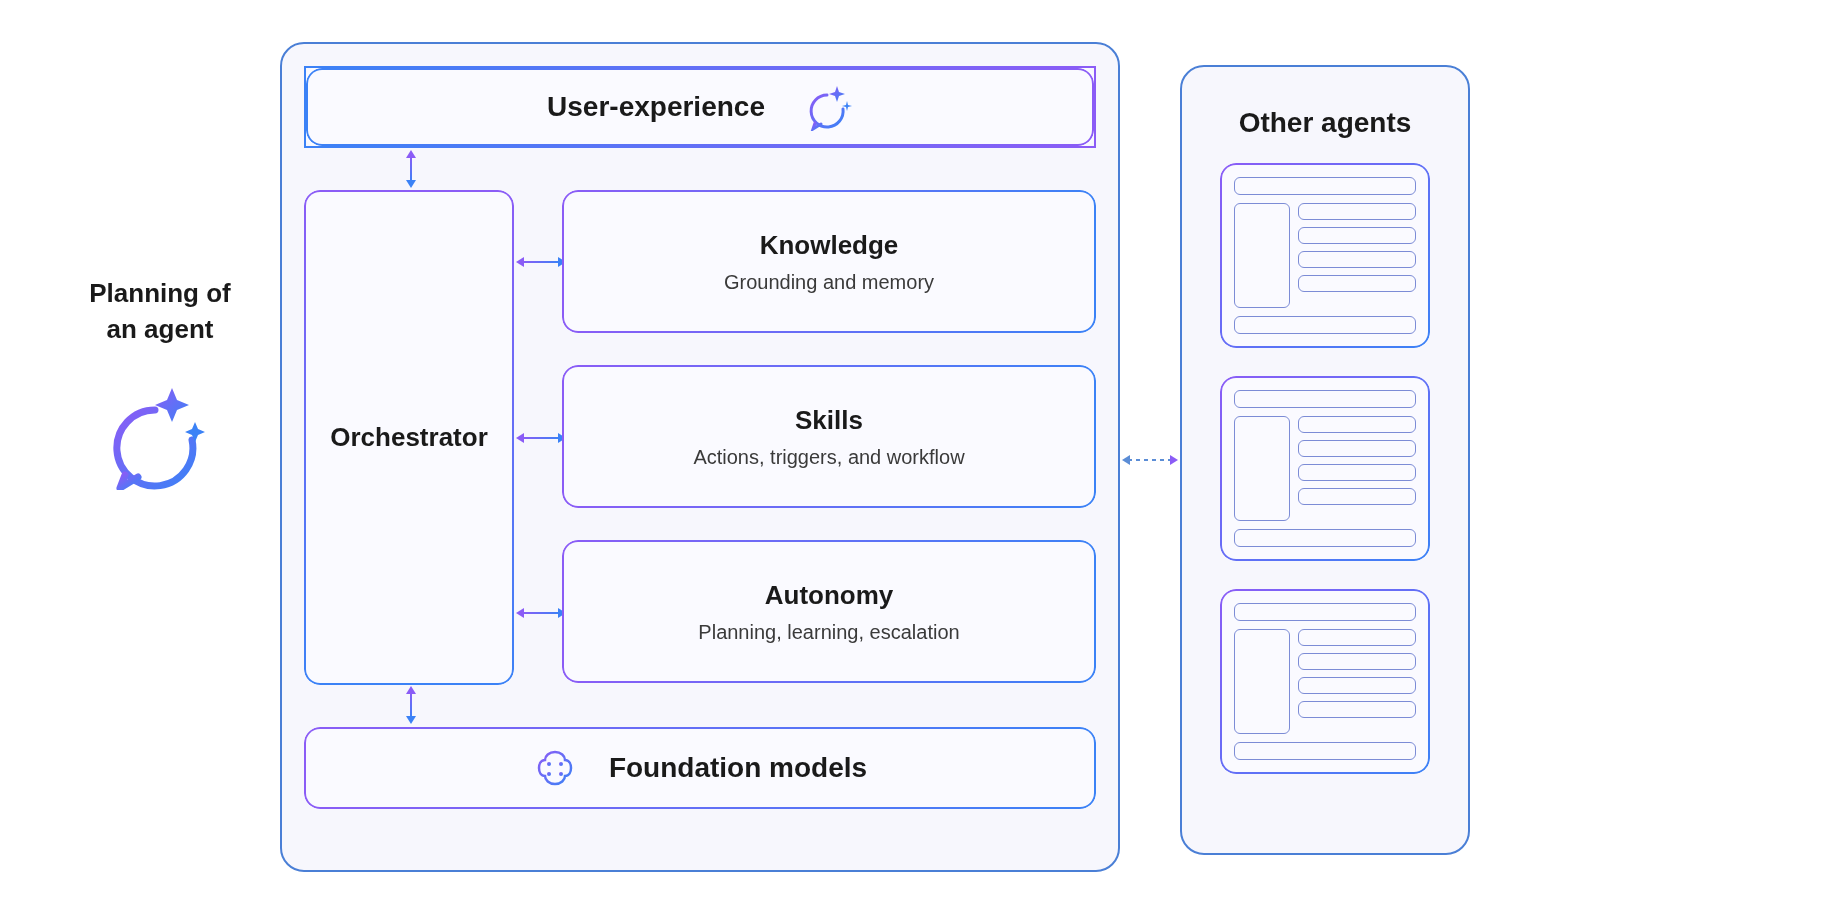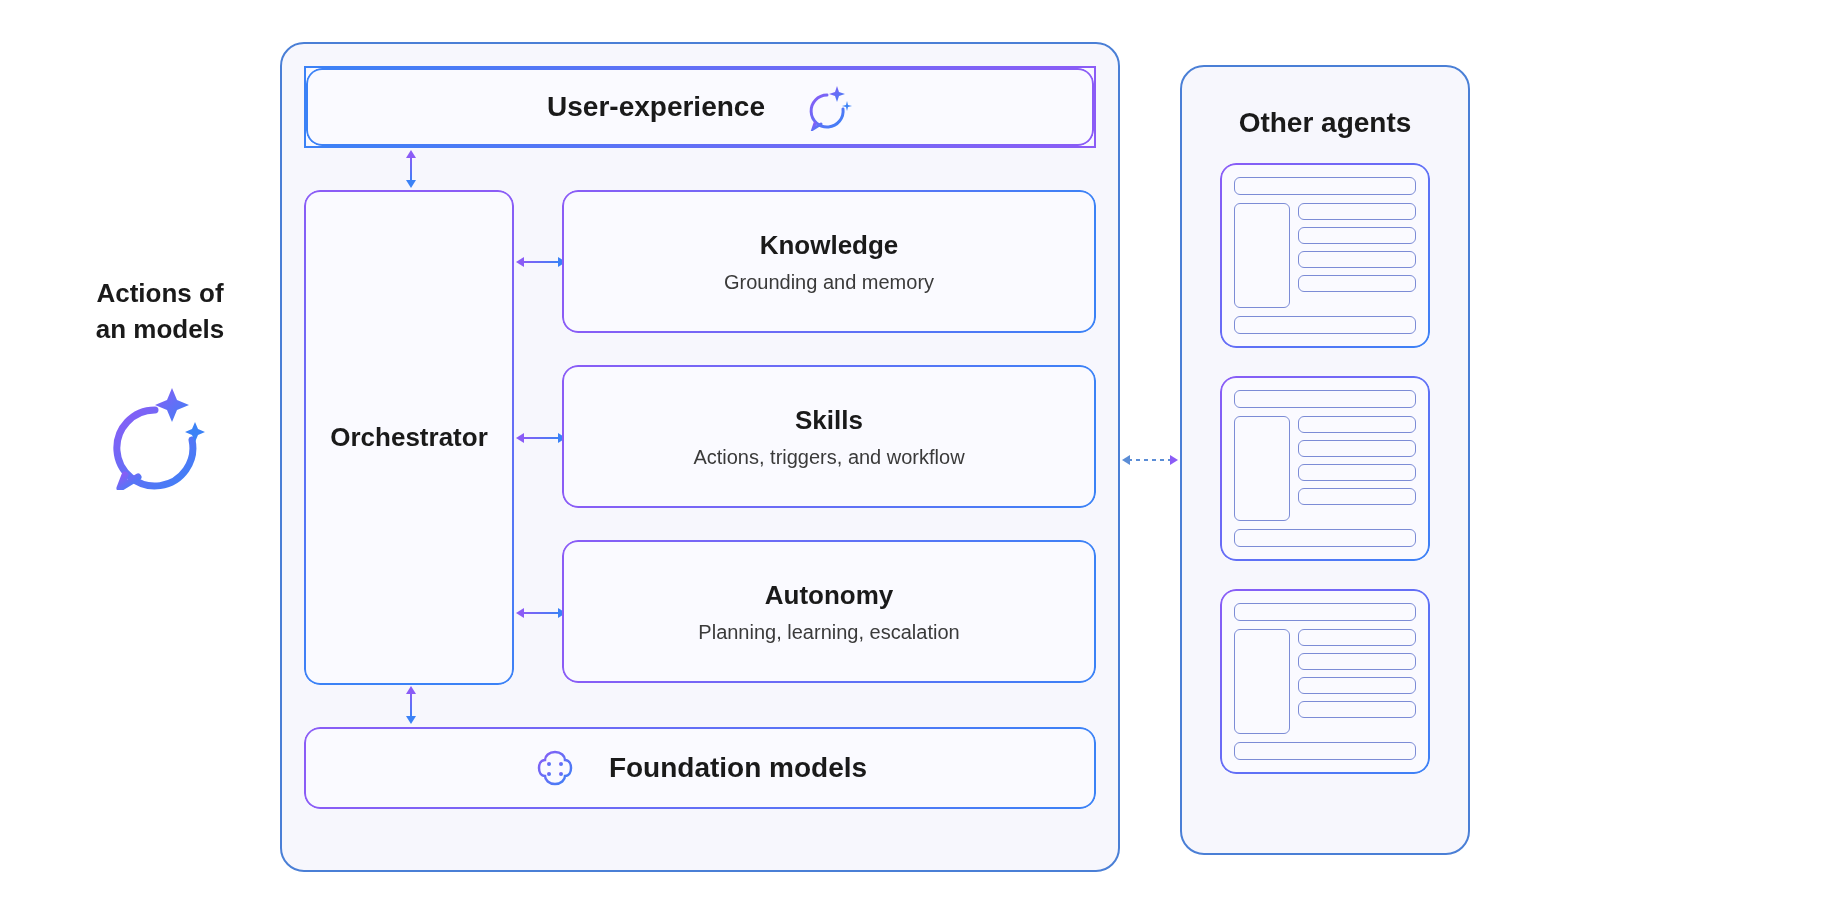--- a/index.html
+++ b/index.html
@@ -321,22 +321,22 @@
     }
     .arrow-horizontal-dashed::after {
       right: -6px;
       border-left: 8px solid #8b5cf6;
     }
   </style>
 </head>
 <body>
 
 <div class="anatomy-label">
-  <span>Actions of</span><br>
-  <span>an models</span>
+  <span>Planning of</span><br>
+  <span>an agent</span>
 </div>
 
 <div class="sparkle-chat-icon">
   <svg viewBox="0 0 110 110" fill="none">
     <defs>
       <linearGradient id="sparkleGrad1" x1="0%" y1="0%" x2="100%" y2="100%">
         <stop offset="0%" stop-color="#8b5cf6"></stop>
         <stop offset="100%" stop-color="#3b82f6"></stop>
       </linearGradient>
     </defs>

